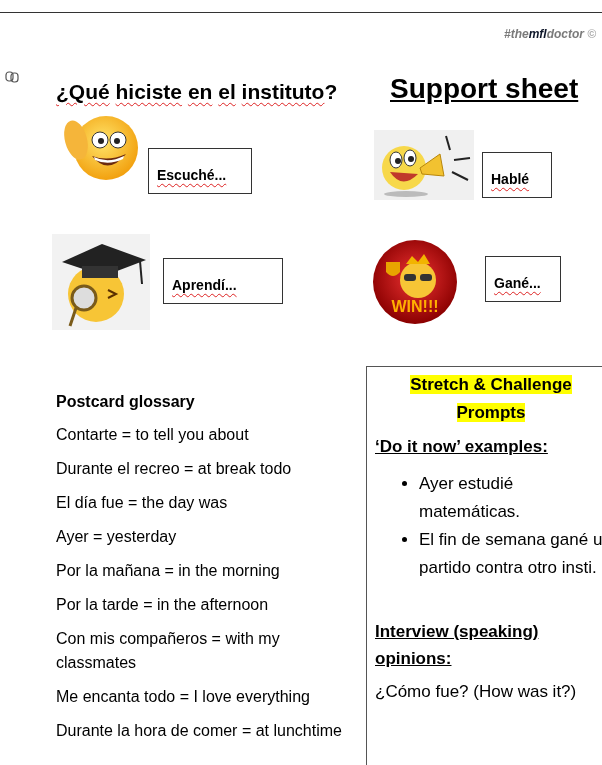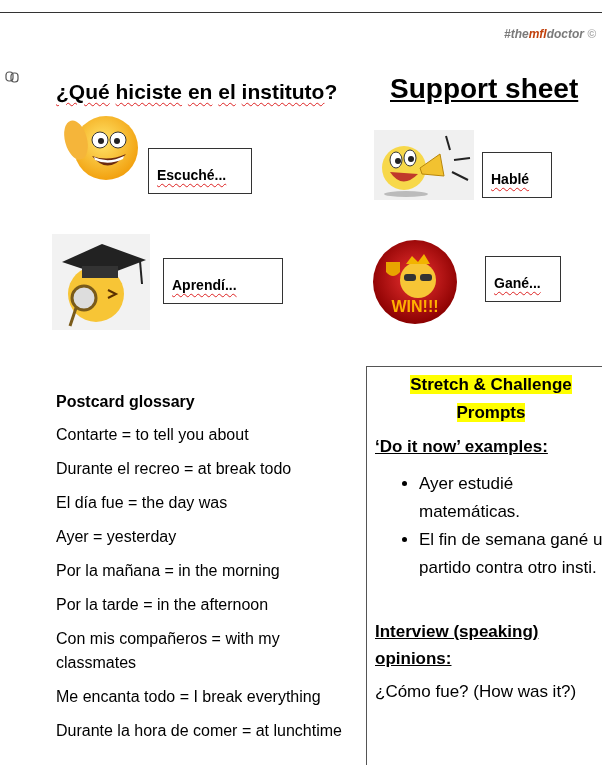--- a/index.html
+++ b/index.html
@@ -1,20 +1,20 @@
 <!DOCTYPE html>
 <html><head>
 <meta charset="utf-8">
 <style>
   html, body { margin:0; padding:0; }
   body { width:602px; height:765px; overflow:hidden; background:#fff; position:relative;
          font-family:"Liberation Sans", sans-serif; color:#000; }
   .topline { position:absolute; left:0; top:12px; width:602px; height:1px; background:#333; }
   .brand { position:absolute; left:504px; top:27px; font-size:12px; font-weight:bold; font-style:italic; color:#7a7a7a; white-space:nowrap; }
-  .brand .mfl { color:#c2410c; }
+  .brand .mfl { color:#0f172a; }
   .loop-icon { position:absolute; left:5px; top:70px; width:14px; height:14px; }
   .title { position:absolute; left:56px; top:80px; font-size:21px; font-weight:bold; white-space:nowrap; }
   .sq { text-decoration:underline wavy #d22; text-decoration-thickness:1px; text-underline-offset:3px; }
   .support { position:absolute; left:390px; top:73px; font-size:28px; font-weight:bold; text-decoration:underline; white-space:nowrap; }
   .emoji { position:absolute; display:flex; align-items:center; justify-content:flex-end; }
   .box { position:absolute; border:1px solid #333; background:#fff; font-size:14px; font-weight:bold; padding:18px 8px; box-sizing:border-box; }
   .glossary { position:absolute; left:56px; top:393px; width:300px; font-size:16px; }
   .glossary h3 { margin:0 0 12px 0; font-size:16px; font-weight:bold; }
   .glossary p { margin:0 0 10px 0; line-height:24px; }
   .panel { position:absolute; left:366px; top:366px; width:250px; height:410px; border:1px solid #555; box-sizing:border-box; }
@@ -125,21 +125,21 @@
 
 <div class="glossary">
   <h3>Postcard glossary</h3>
   <p>Contarte = to tell you about</p>
   <p>Durante el recreo = at break todo</p>
   <p>El día fue = the day was</p>
   <p>Ayer = yesterday</p>
   <p>Por la mañana = in the morning</p>
   <p>Por la tarde = in the afternoon</p>
   <p>Con mis compañeros = with my classmates</p>
-  <p>Me encanta todo = I break everything</p>
+  <p>Me encanta todo = I love everything</p>
   <p>Durante la hora de comer = at lunchtime</p>
 </div>
 
 <div class="panel">
   <div class="headc">
     <span class="hl">Stretch &amp; Challenge</span><br>
     <span class="hl">Prompts</span>
   </div>
   <div class="sub" style="margin-top:6px;">‘Do it now’ examples:</div>
   <ul>

